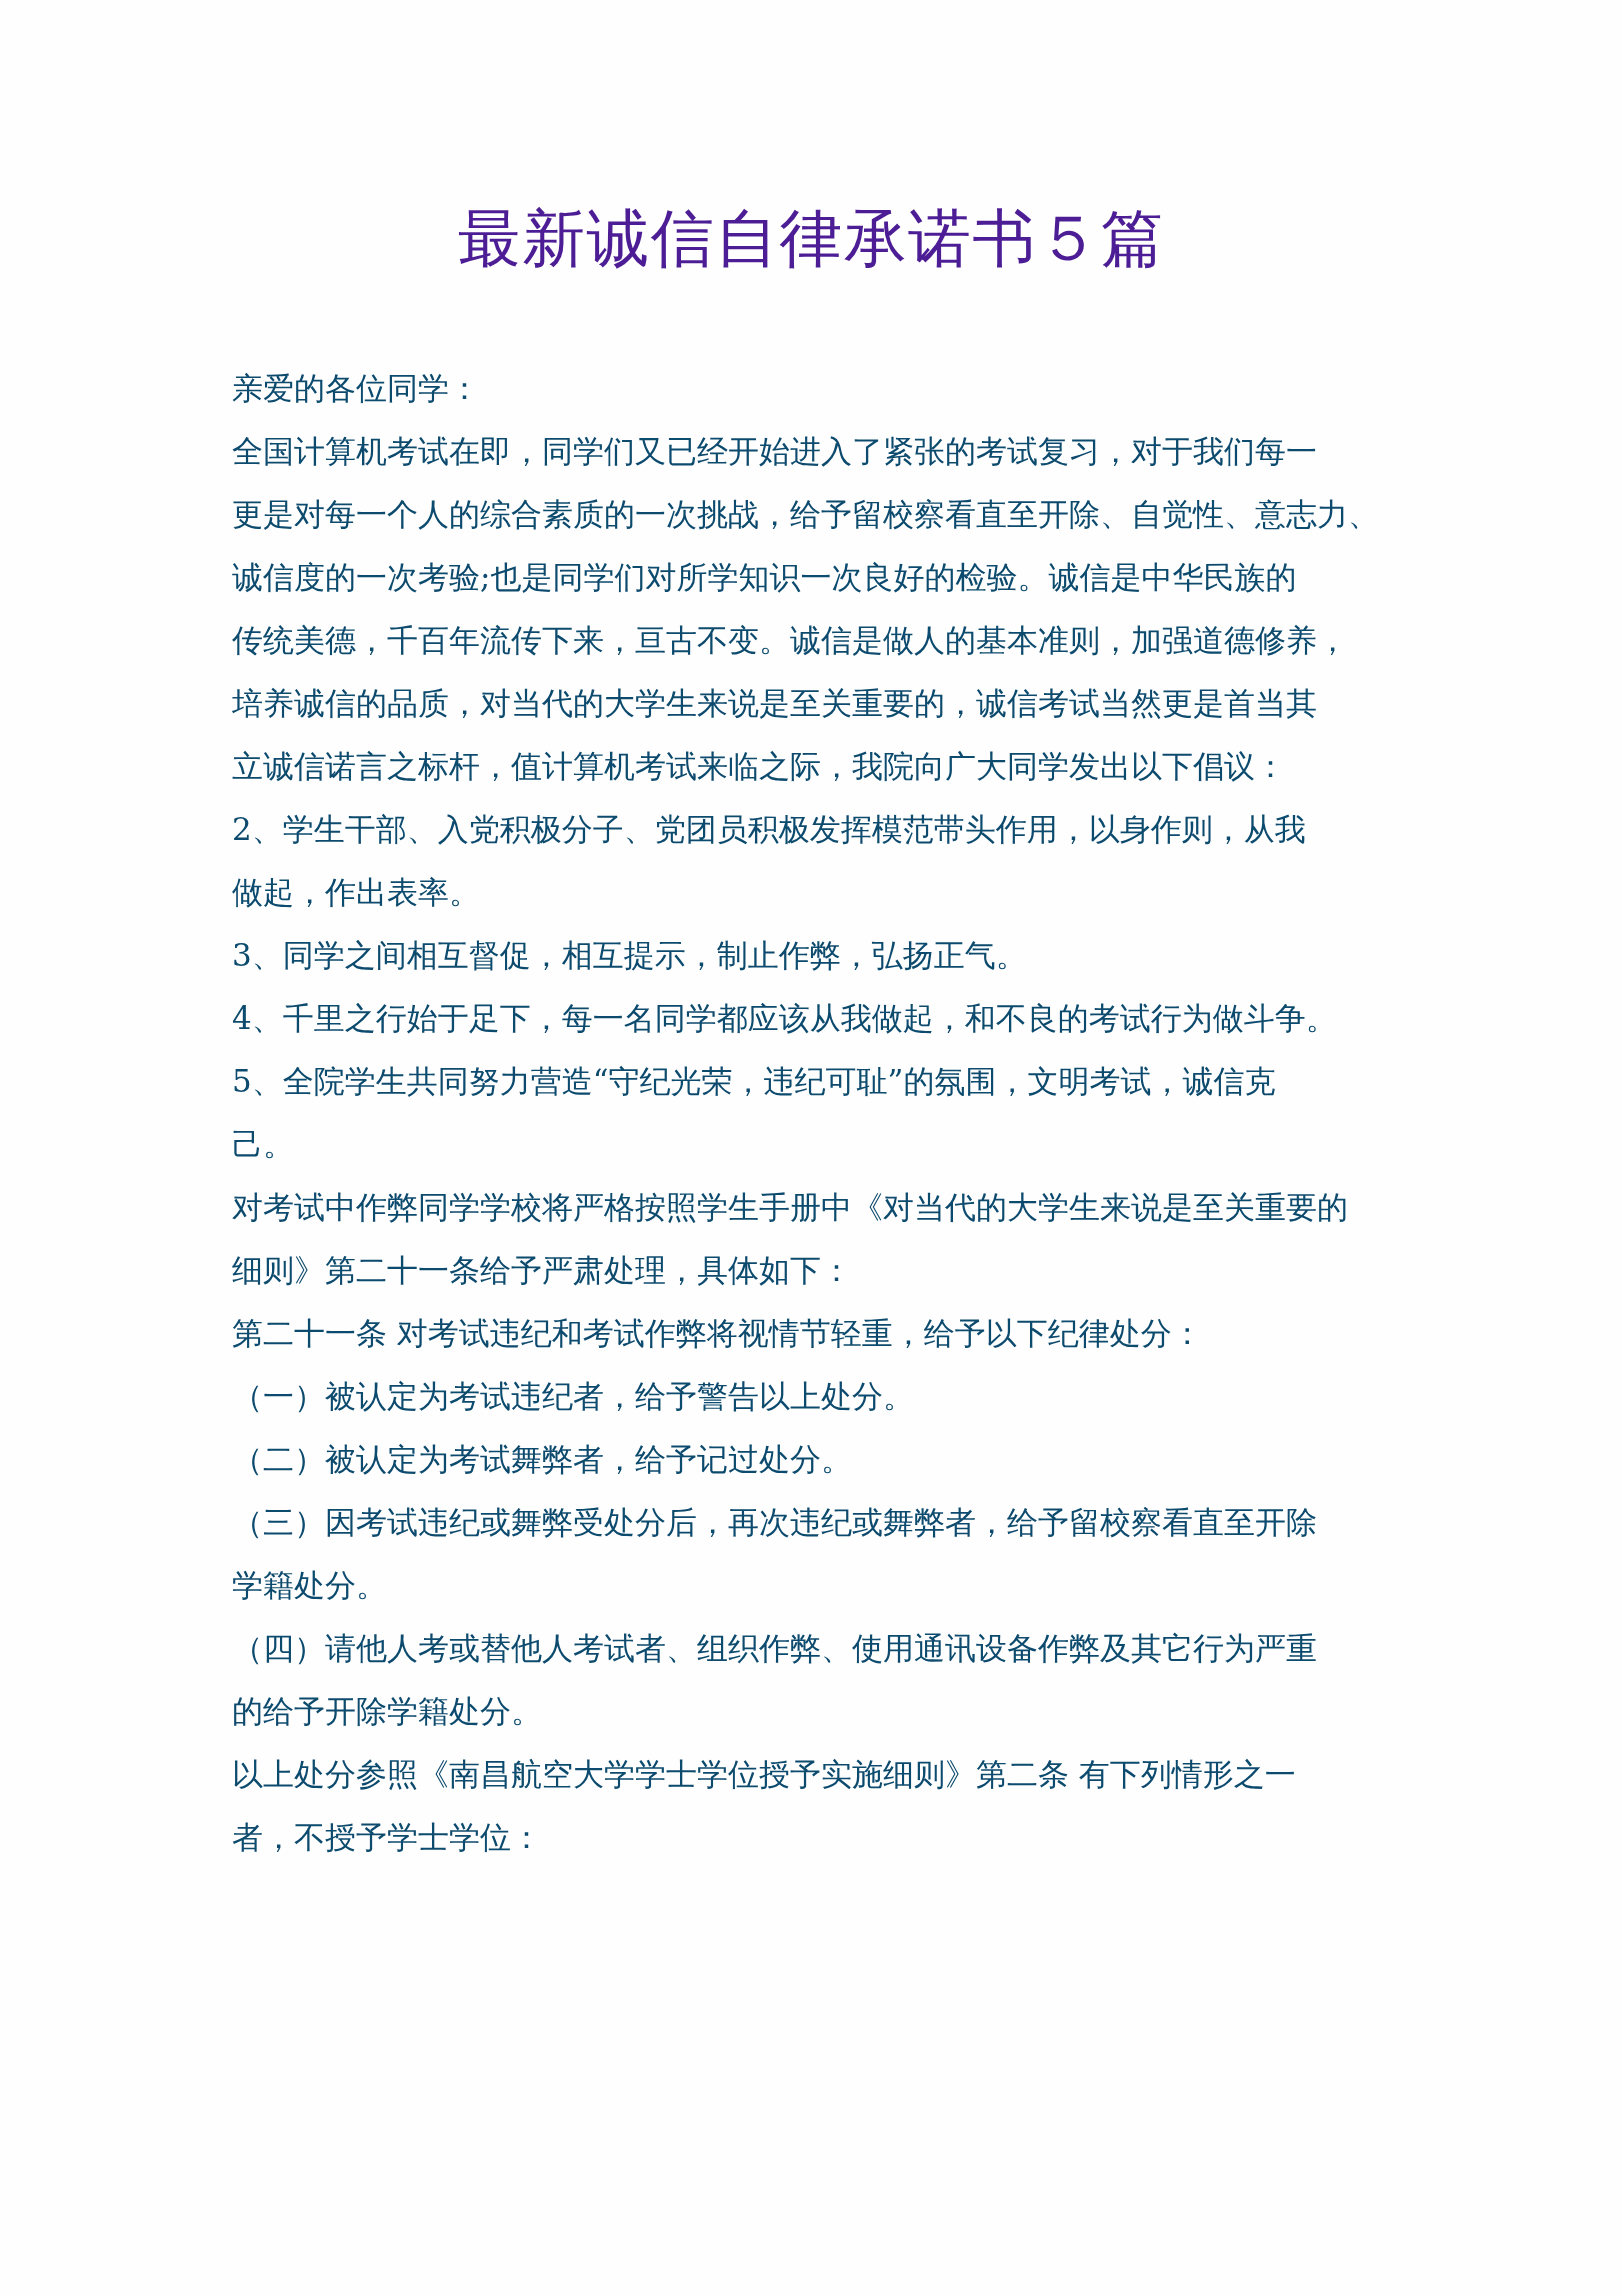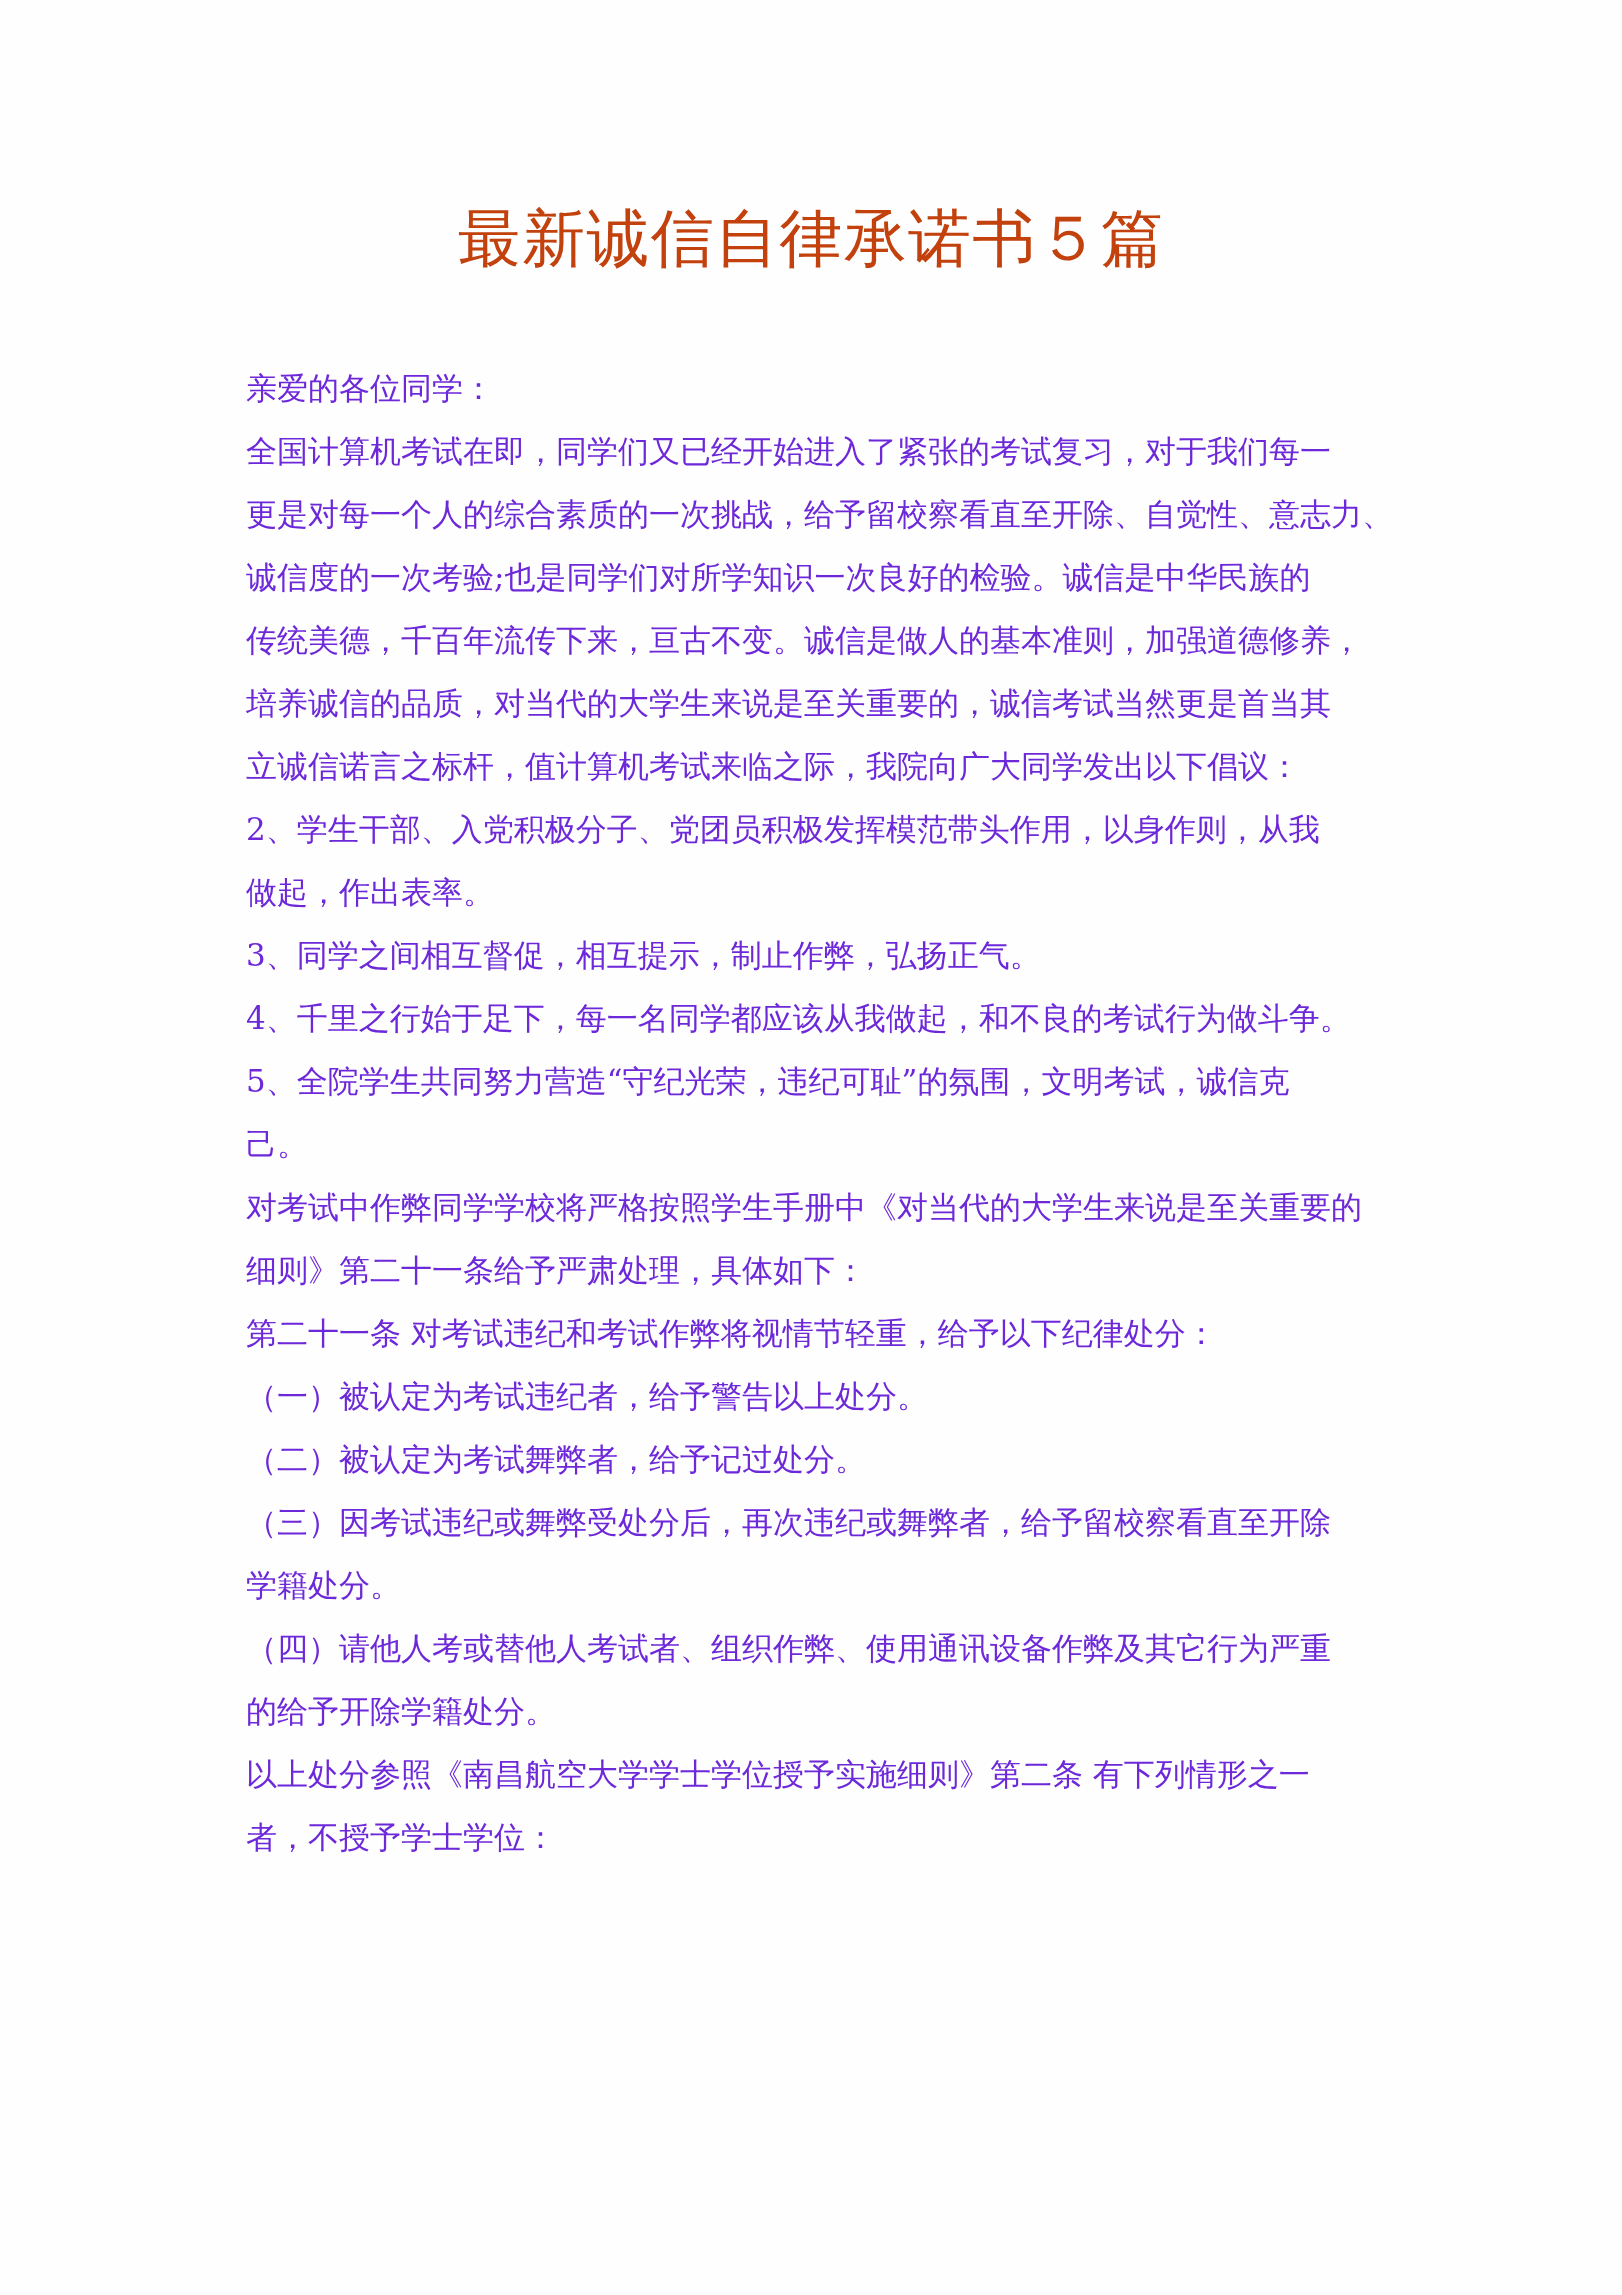--- a/index.html
+++ b/index.html
@@ -2,27 +2,27 @@
 <html style="font-size:10.5px"><head>
 <meta charset="utf-8">
 <style>
   html, body { margin: 0; padding: 0; background: #ffffff; }
   body { width: 1623px; height: 2295px; position: relative; overflow: hidden; }
   .page { position: absolute; left: 0; top: 0; width: 1623px; height: 2295px; background: #fefefe; }
   .title {
     position: absolute; left: 0; right: 0; top: 196px;
     text-align: center;
     font-family: "DejaVu Serif", "Liberation Serif", serif;
-    font-size: 63px; line-height: 85px; color: #c2410c;
+    font-size: 63px; line-height: 85px; color: #4c1d95;
     letter-spacing: 1.3px;
   }
   .body {
-    position: absolute; left: 246px; top: 357px; width: 1139px;
+    position: absolute; left: 232px; top: 357px; width: 1139px;
     font-family: "DejaVu Serif", "Liberation Serif", serif;
-    font-size: 31px; line-height: 63px; color: #6d28d9;
+    font-size: 31px; line-height: 63px; color: #0c4a6e;
   }
   .line { display: block; white-space: nowrap; height: 63px; }
 </style>
 </head>
 <body>
 
 <div class="page">
   <div class="title">最新诚信自律承诺书５篇</div>
   <div class="body">
     <span class="line">亲爱的各位同学：</span>

